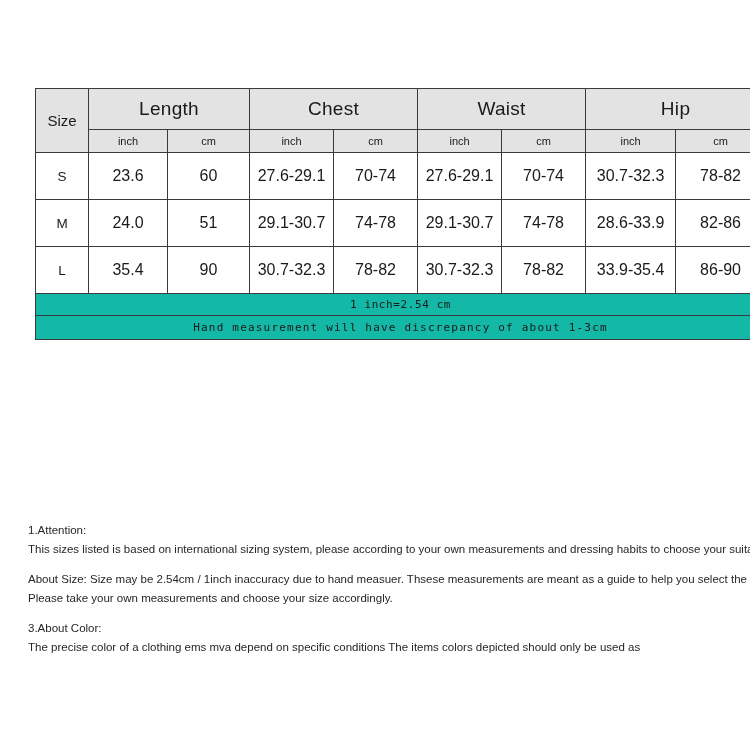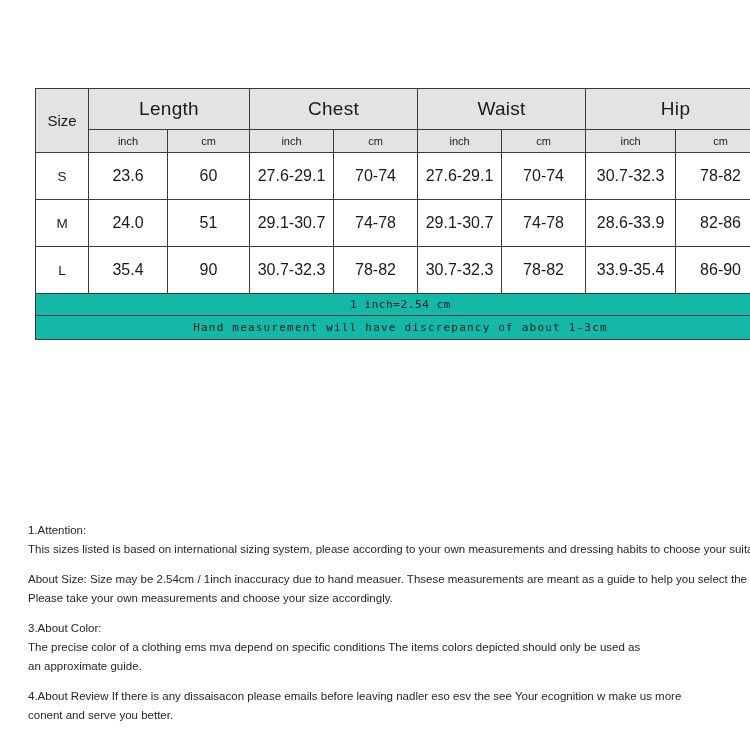--- a/index.html
+++ b/index.html
@@ -198,21 +198,16 @@
   </div>
 
   <div class="note-block">
     <div class="note-line">About Size: Size may be 2.54cm / 1inch inaccuracy due to hand measuer. Thsese measurements are meant as a guide to help you select the correct size.</div>
     <div class="note-line">Please take your own measurements and choose your size accordingly.</div>
   </div>
 
   <div class="note-block">
     <div class="note-line">3.About Color:</div>
     <div class="note-line">The precise color of a clothing ems mva depend on specific conditions The items colors depicted should only be used as</div>
-    <div class="note-line">an approximate guide.</div>
   </div>
 
-  <div class="note-block">
-    <div class="note-line">4.About Review If there is any dissaisacon please emails before leaving nadler eso esv the see Your ecognition w make us more</div>
-    <div class="note-line">conent and serve you better.</div>
-  </div>
 
 </div>
 
 </body></html>

